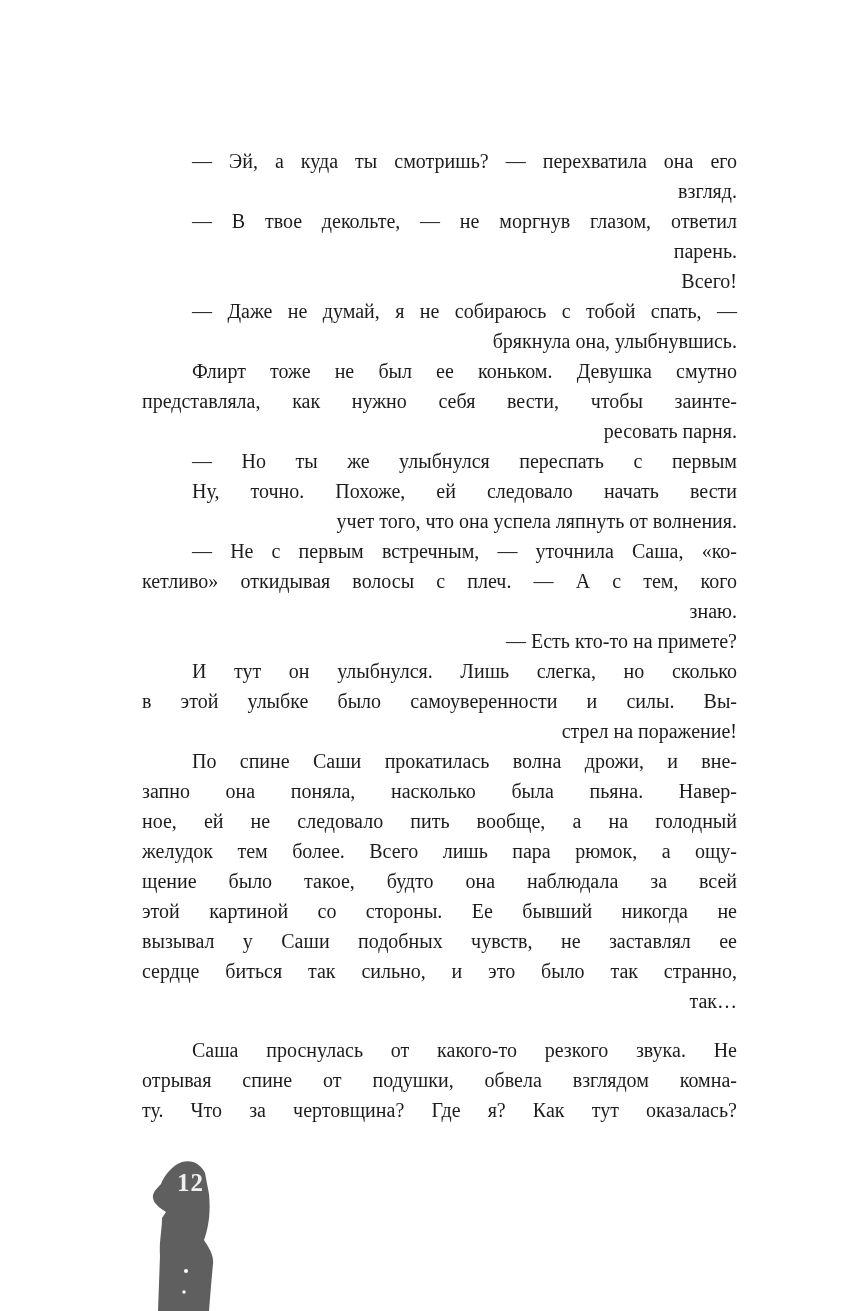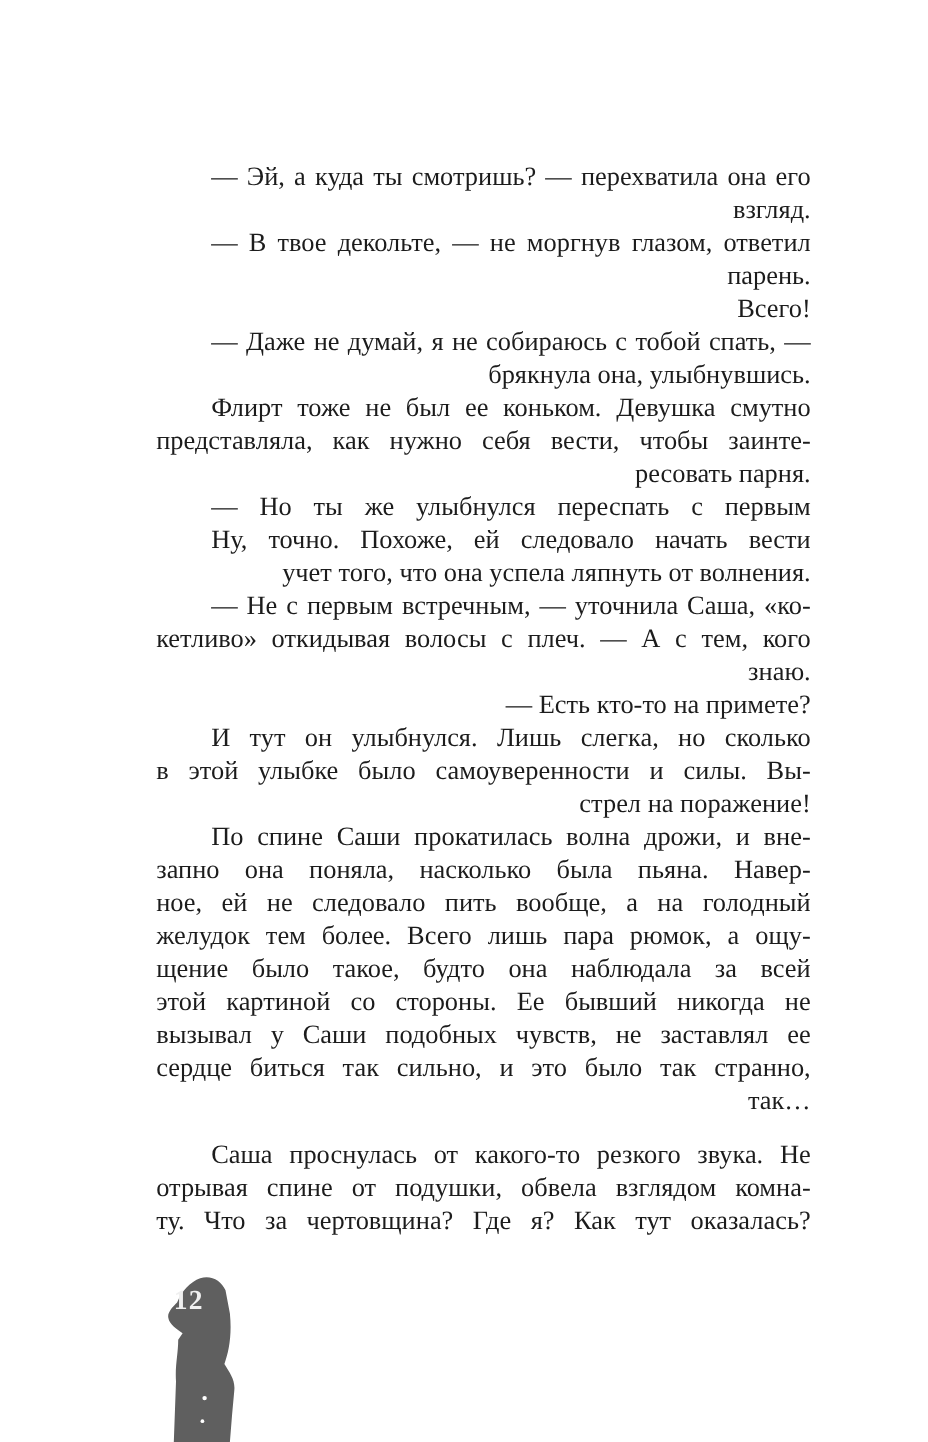--- a/index.html
+++ b/index.html
@@ -9,21 +9,21 @@
     height: 1311px;
     background: #ffffff;
     overflow: hidden;
     font-family: "Liberation Serif", "DejaVu Serif", serif;
   }
   .text-block {
     position: absolute;
     left: 142px;
     top: 146px;
     width: 595px;
-    font-size: 24px;
+    font-size: 20px;
     line-height: 30px;
     color: #1c1c1c;
   }
   .para { margin: 0; }
   .para.scene-break { margin-top: 19px; }
   .line {
     height: 30px;
     text-align: right;
     overflow: visible;
   }
@@ -36,21 +36,21 @@
   .page-corner {
     position: absolute;
     left: 147px;
     top: 1160px;
     width: 75px;
     height: 151px;
   }
   .page-corner svg { display: block; }
   .page-num {
     position: absolute;
-    left: 11px;
+    left: 30px;
     top: 9px;
     font-family: "Liberation Serif", "DejaVu Serif", serif;
     font-weight: bold;
     font-size: 25px;
     line-height: 28px;
     color: #efefef;
     letter-spacing: 1px;
   }
 </style>
 </head>

